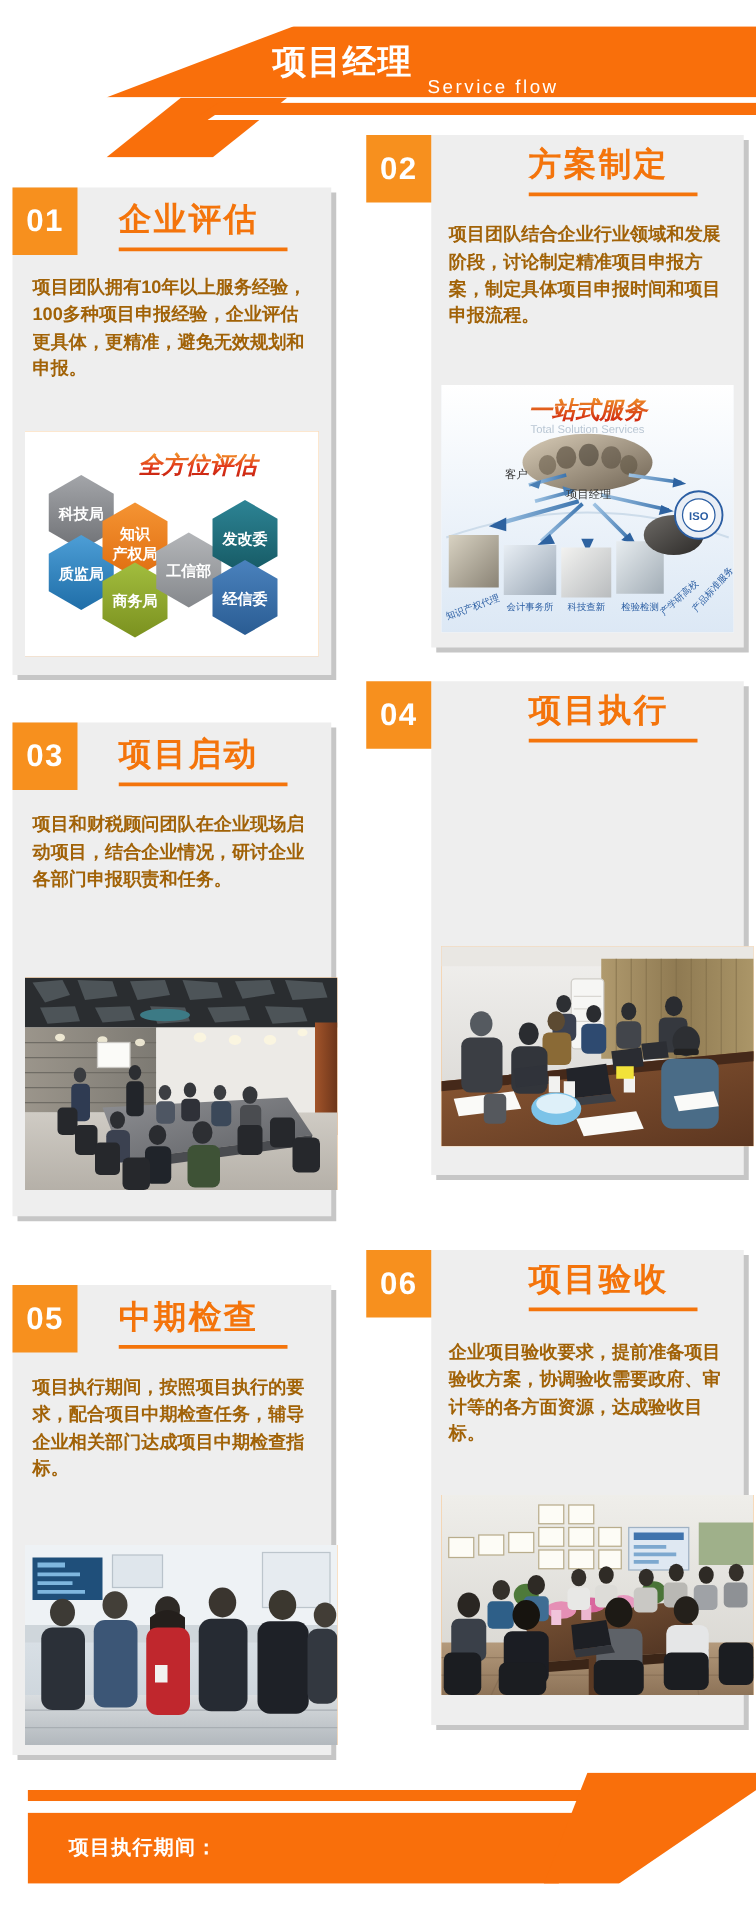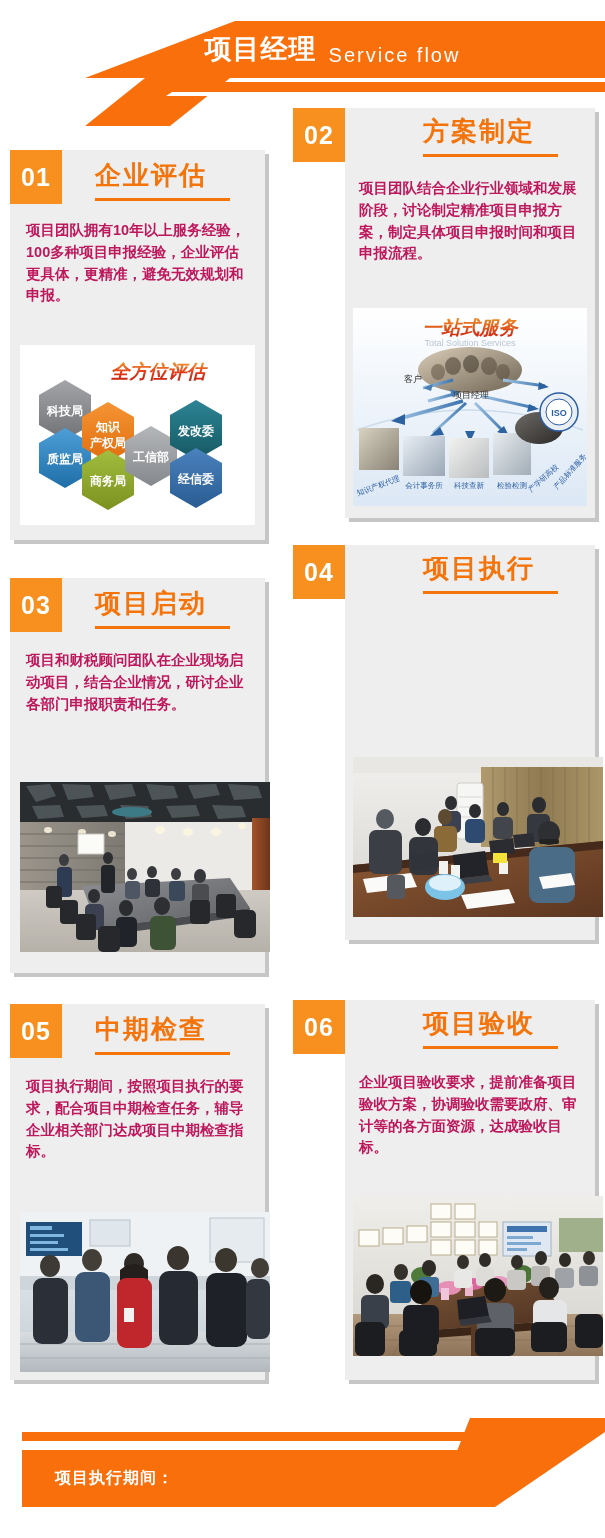--- a/index.html
+++ b/index.html
@@ -39,22 +39,22 @@
   .hdr-titlewrap{
     position:absolute;left:0;top:21px;width:605px;height:57px;
     display:flex;align-items:center;justify-content:center;
     padding-left:60px;box-sizing:border-box;
   }
   .hdr-cn{
     color:#ffffff;font-size:27px;font-weight:bold;letter-spacing:1px;
     line-height:1;
   }
   .hdr-en{
-    color:#ffffff;font-size:20px;letter-spacing:2px;margin-left:12px;
-    line-height:1;position:relative;top:5px;
+    color:#ffffff;font-size:15px;letter-spacing:2px;margin-left:12px;
+    line-height:1;position:relative;top:20px;
   }
 
   
   .card{position:absolute;box-sizing:border-box;}
   .card-body{
     position:absolute;left:0;top:0;width:100%;height:100%;
     background:#eeeeee;
     box-shadow:4px 4px 0 0 #c6c6c6;
   }
   .badge{
@@ -64,21 +64,21 @@
     letter-spacing:1px;z-index:5;
   }
   .card-title{
     position:absolute;font-size:26px;font-weight:bold;color:#f4740b;
     letter-spacing:2px;line-height:1;white-space:nowrap;
   }
   .title-rule{
     position:absolute;height:3px;background:#f4740b;
   }
   .card-text{
-    position:absolute;color:#be185d;font-size:14.5px;line-height:1.5;
+    position:absolute;color:#a16207;font-size:14.5px;line-height:1.5;
     font-weight:bold;letter-spacing:0px;
   }
 
   
   .media{position:absolute;overflow:hidden;background:#fdba74;}
 
   
   .hexwrap{position:absolute;left:0;top:0;width:100%;height:100%;background:#ffffff;}
 
   
@@ -526,21 +526,21 @@
         <ellipse cx="92" cy="130" rx="20" ry="13" fill="#7cc3e8"></ellipse>
         <ellipse cx="92" cy="126" rx="16" ry="8" fill="#ffffff" opacity=".75"></ellipse>
 
         <rect x="34" y="118" width="18" height="24" rx="4" fill="#55585d"></rect>
 
         <rect x="140" y="96" width="14" height="10" fill="#f2e23a"></rect>
       </svg>
     </div>
   </div>
 
-  <div class="card" style="left:10px;top:1004px;width:255px;height:376px;">
+  <div class="card" style="left:10px;top:1028px;width:255px;height:376px;">
     <div class="card-body"></div>
     <div class="badge" style="left:0px;top:0px;">05</div>
     <div class="card-title" style="left:85px;top:12px;">中期检查</div>
     <div class="title-rule" style="left:85px;top:48px;width:135px;"></div>
     <div class="card-text" style="left:16px;top:72px;width:224px;">项目执行期间，按照项目执行的要求，配合项目中期检查任务，辅导企业相关部门达成项目中期检查指标。</div>
 
     <div class="media photo" style="left:10px;top:208px;width:250px;height:160px;">
       <svg width="250" height="160" viewBox="0 0 250 160">
         <defs>
           <linearGradient id="c5bg" x1="0" y1="0" x2="0" y2="1">

